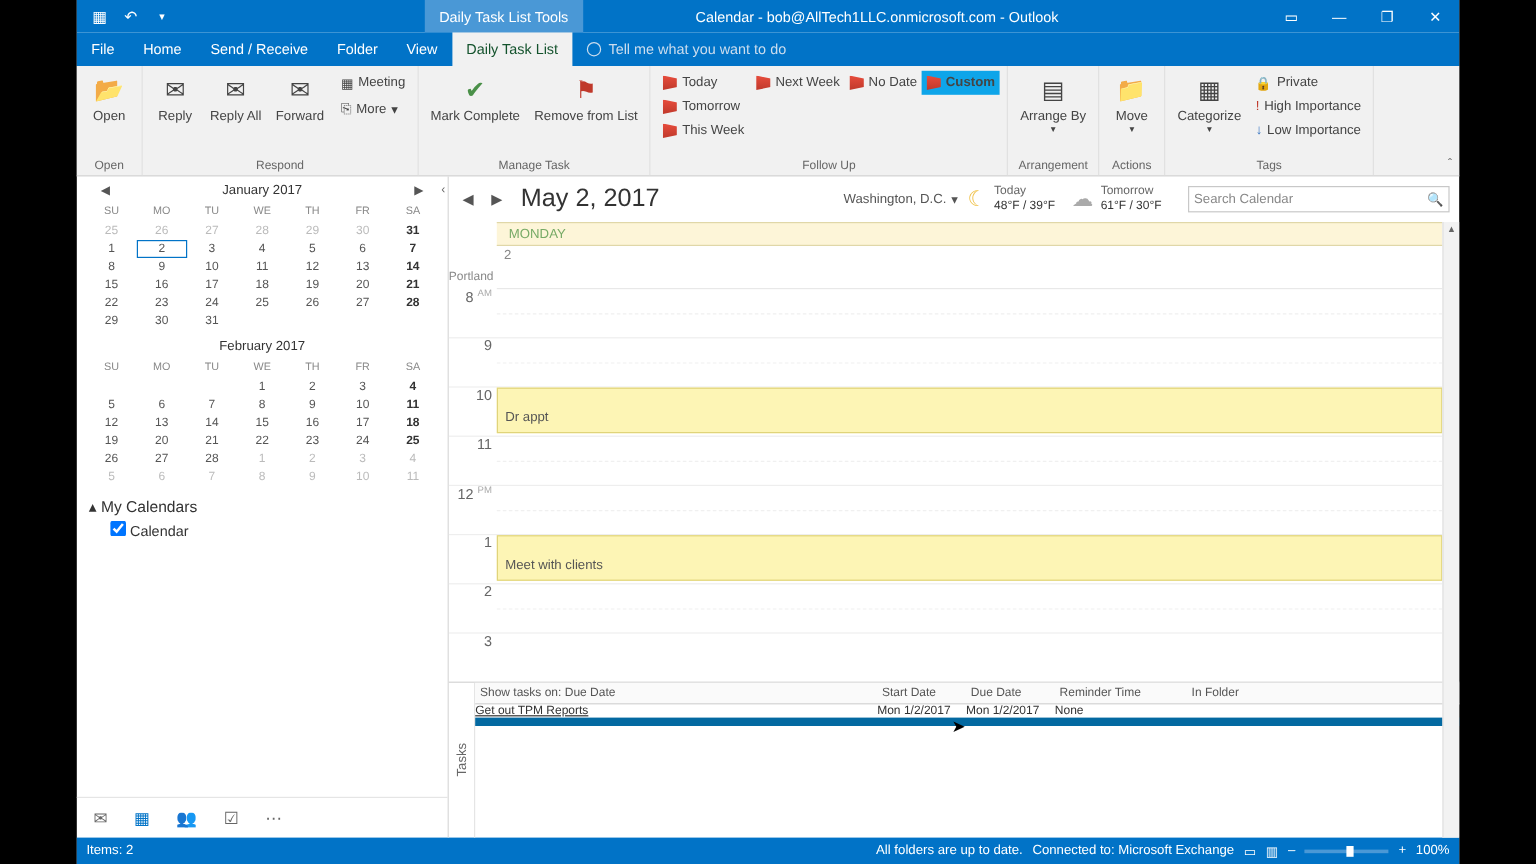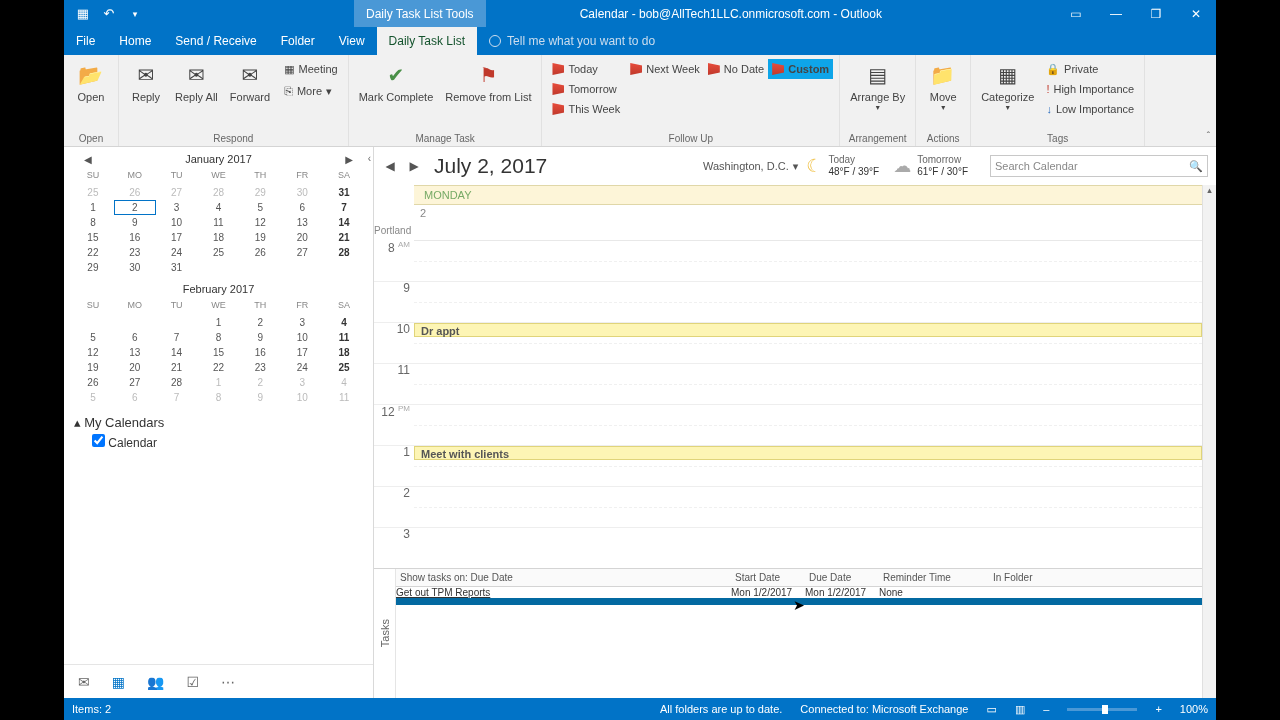--- a/index.html
+++ b/index.html
@@ -75,21 +75,21 @@
 .allday { height: 36px; border-bottom:1px solid #e8e8e8; margin-left:40px; margin-right:14px; padding:2px 6px; font-size:11px; color:#888; position:relative;}
 .allday .num { position:absolute; left:6px; top:2px; color:#888; }
 .tz-label { position:absolute; left: -40px; width:40px; text-align:right; padding-right:4px; font-size:10px; color:#888; top: 20px;}
 
 .timegrid { flex:1; position:relative; overflow:hidden; margin-right:14px; }
 .hour { height: 41px; border-bottom:1px solid #eee; position:relative; }
 .hour:nth-child(odd) { }
 .hour .half { position:absolute; top:50%; left:40px; right:0; border-top:1px dashed #f0f0f0; }
 .hour .lbl { position:absolute; left:0; width:40px; text-align:right; padding-right:4px; font-size:12px; color:#666; top:-1px;}
 .hour .lbl sup { font-size:8px; color:#aaa; }
-.appt { position:absolute; left:40px; right:0; background:#fdf5b5; border:1px solid #e0d47a; font-size:11px; font-weight:bold; color:#555; padding:1px 6px; height:14px; }
+.appt { position:absolute; left:40px; right:0; background:#fdf5b5; border:1px solid #e0d47a; font-size:11px; font-weight:normal; color:#555; padding:18px 6px; height:14px; }
 
 .scroll-v { position:absolute; right:0; top:38px; bottom:0; width:14px; background:#f2f2f2; border-left:1px solid #e0e0e0; }
 .scroll-v .arrow { height:14px; text-align:center; font-size:9px; color:#666; }
 
 .tasks-pane { height: 130px; border-top:1px solid #d4d4d4; display:flex; }
 .tasks-gutter { width:22px; border-right:1px solid #e5e5e5; display:flex; align-items:center; justify-content:center; }
 .tasks-gutter span { writing-mode: vertical-rl; transform: rotate(180deg); font-size:11px; color:#666; }
 .tasks-body { flex:1; display:flex; flex-direction:column; }
 .tasks-hdr { height:18px; border-bottom:1px solid #d4d4d4; display:flex; font-size:10px; color:#555; align-items:center; background:#fafafa;}
 .tasks-hdr div { padding: 0 4px; }
@@ -98,21 +98,21 @@
 .th-due { flex: 0 0 74px; }
 .th-rem { flex: 0 0 110px; }
 .th-fold { flex: 1; }
 .th-dd { width:18px; text-align:center; }
 .task-row { height:18px; display:flex; font-size:10px; color:#333; align-items:flex-start; border-bottom:7px solid #0369a1;}
 .task-row .subj { text-decoration:underline; color:#333; }
 .task-row .flag-mini { width:12px; text-align:center; color:#c0392b; margin-left:auto; margin-right:4px; }
 
 
 .status { height: 22px; background:#0173c7; color:#fff; font-size:11px; display:flex; align-items:center; padding: 0 8px; gap: 16px; }
-.status .right { margin-left:auto; display:flex; gap:18px; align-items:center;}
+.status .right { margin-left:auto; display:flex; gap:8px; align-items:center;}
 .zoom-slider { width:70px; height:3px; background:#4a98d6; position:relative; }
 .zoom-slider::after { content:''; position:absolute; left:50%; top:-3px; width:6px; height:9px; background:#fff; }
 
 .cursor { position:absolute; left: 793px; top: 597px; font-size:14px; color:#000; pointer-events:none; z-index:999;}
 </style>
 </head>
 <body>
 
 <div class="app-window">
 
@@ -414,21 +414,21 @@
         <span>👥</span>
         <span>☑</span>
         <span>⋯</span>
       </div>
     </div>
 
     <div class="calmain">
       <div class="calhdr">
         <div class="navbtn">◀</div>
         <div class="navbtn">▶</div>
-        <div class="date">July 2, 2017</div>
+        <div class="date">May 2, 2017</div>
         <div class="spacer"></div>
         <div class="loc"><span>Washington,  D.C.</span> ▾</div>
         <div class="weather">
           <div class="w">
             <span class="wicon">☾</span>
             <div class="txt"><span>Today</span><br><b>48°F / 39°F</b></div>
           </div>
           <div class="w">
             <span class="wicon cloud">☁</span>
             <div class="txt"><span>Tomorrow</span><br><b>61°F / 30°F</b></div>

